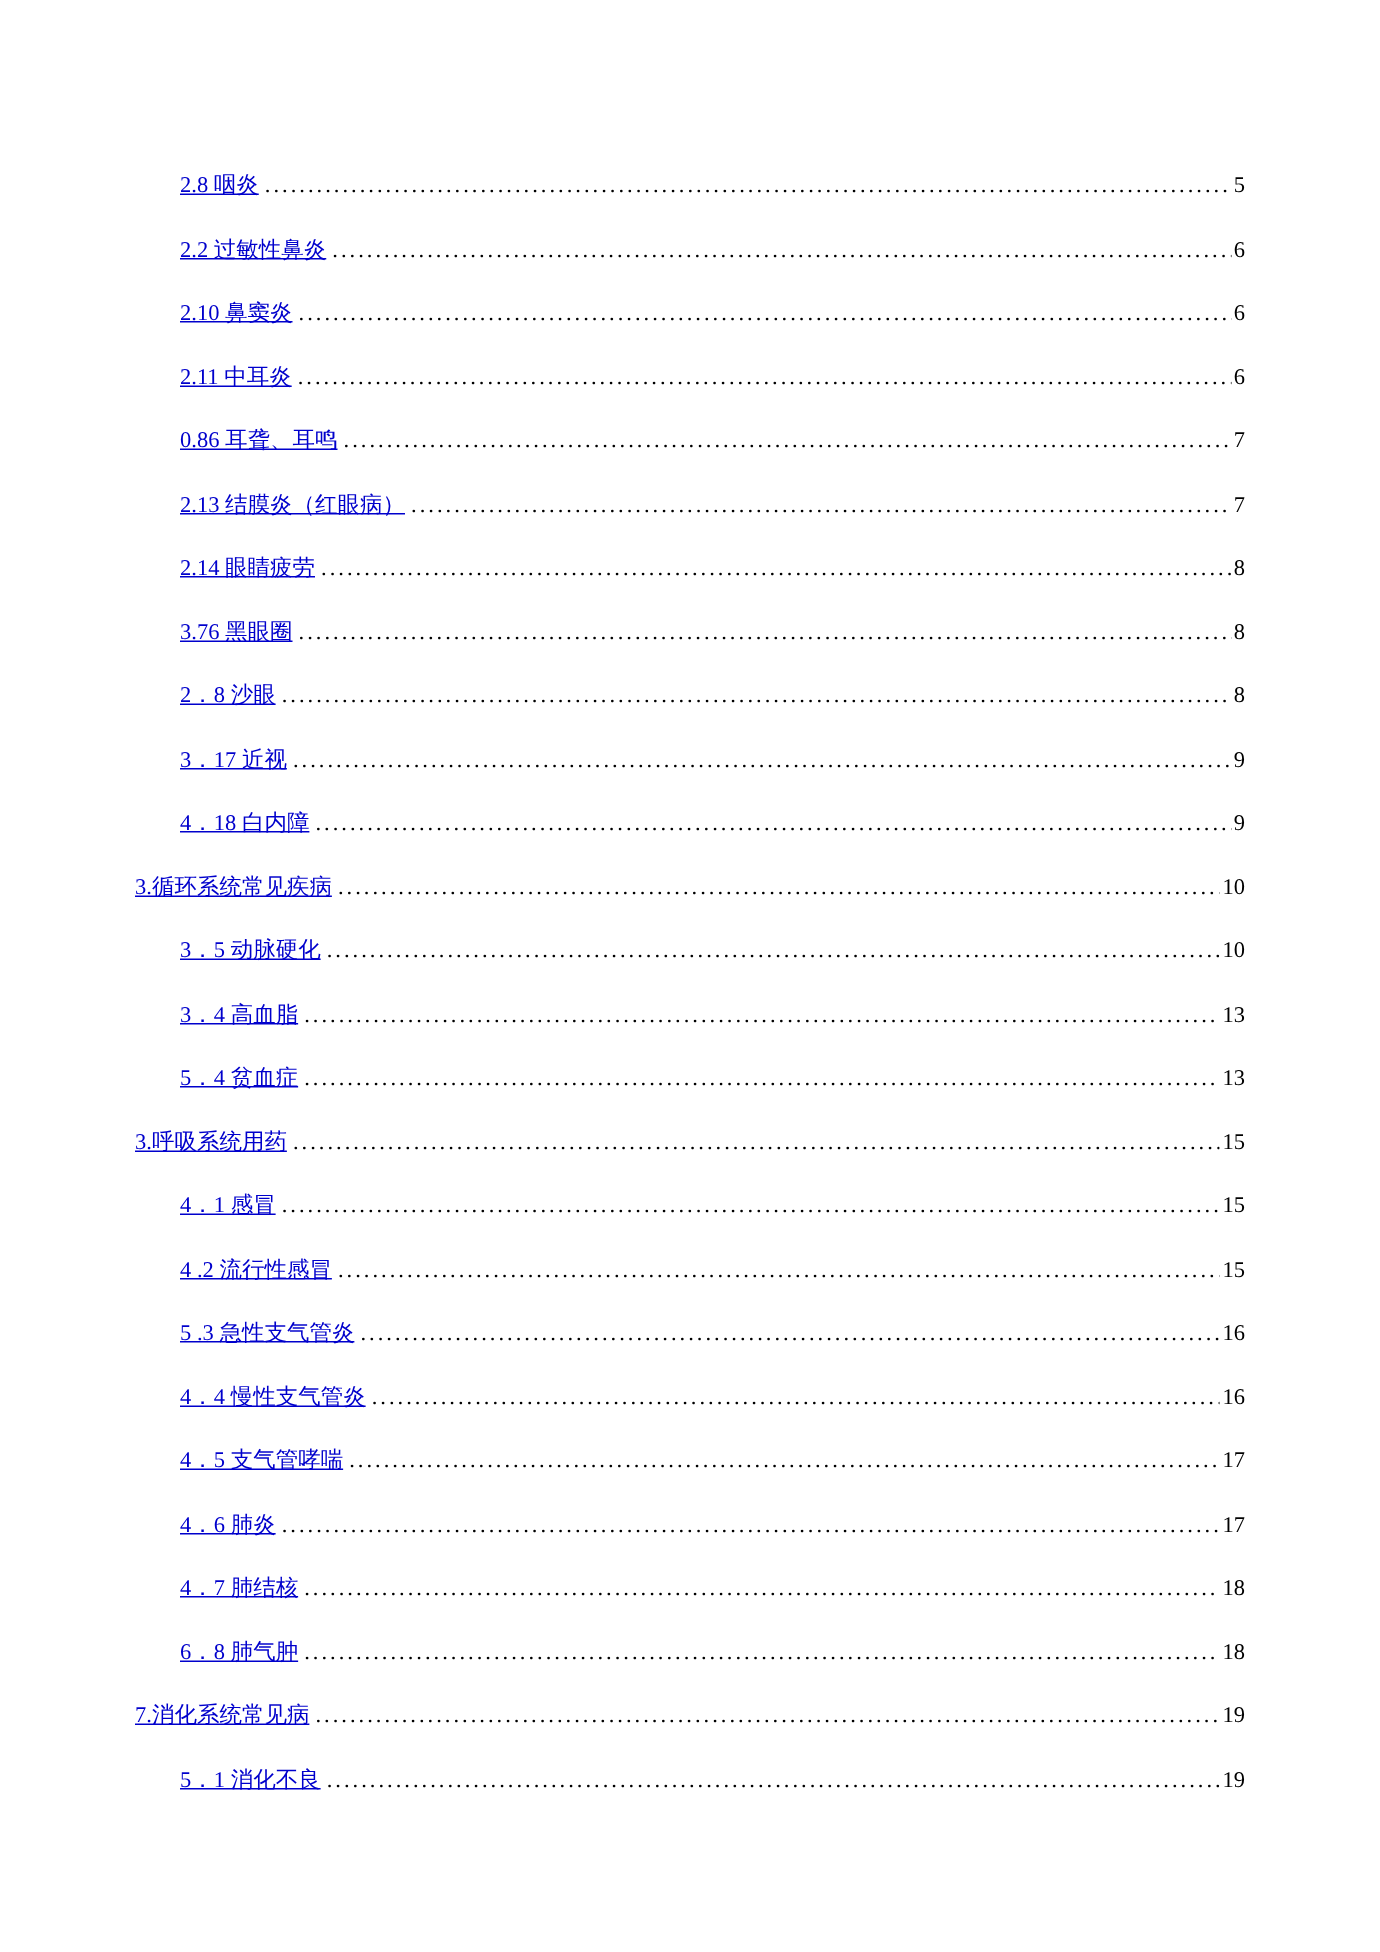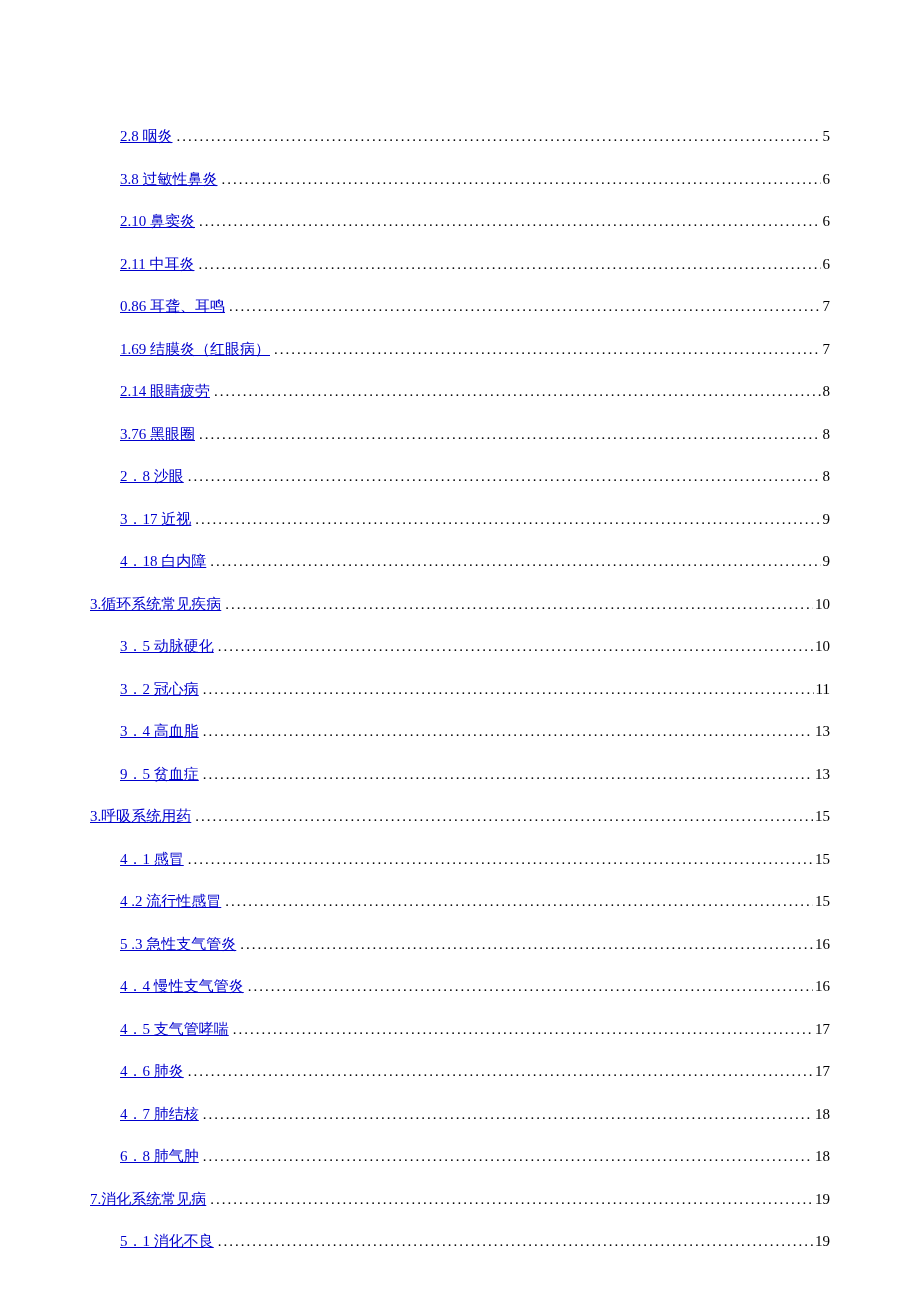--- a/index.html
+++ b/index.html
@@ -16,21 +16,20 @@
     font-family: "SimSun", "Songti SC", serif;
     font-size: 15px;
     color: #000;
   }
   .toc-row {
     display: flex;
     align-items: baseline;
     white-space: nowrap;
     line-height: 1.9;
     margin-bottom: 14px;
-    margin-top: 12px;
   }
   .toc-row.level-0 { padding-left: 0; }
   .toc-row.level-1 { padding-left: 30px; }
   .toc-link {
     color: #0000cc;
     text-decoration: underline;
     flex: 0 0 auto;
   }
   .toc-dots {
     flex: 1 1 auto;
@@ -57,41 +56,41 @@
 <body>
 
 <div class="page">
   <div id="toc-container">
       <div class="toc-row level-1">
         <a class="toc-link" href="#">2.8 咽炎</a>
         <span class="toc-dots"></span>
         <span class="toc-page">5</span>
       </div>
       <div class="toc-row level-1">
-        <a class="toc-link" href="#">3.8 过敏性鼻炎</a>
+        <a class="toc-link" href="#">2.2 过敏性鼻炎</a>
         <span class="toc-dots"></span>
         <span class="toc-page">6</span>
       </div>
       <div class="toc-row level-1">
         <a class="toc-link" href="#">2.10 鼻窦炎</a>
         <span class="toc-dots"></span>
         <span class="toc-page">6</span>
       </div>
       <div class="toc-row level-1">
         <a class="toc-link" href="#">2.11 中耳炎</a>
         <span class="toc-dots"></span>
         <span class="toc-page">6</span>
       </div>
       <div class="toc-row level-1">
         <a class="toc-link" href="#">0.86 耳聋、耳鸣</a>
         <span class="toc-dots"></span>
         <span class="toc-page">7</span>
       </div>
       <div class="toc-row level-1">
-        <a class="toc-link" href="#">1.69 结膜炎（红眼病）</a>
+        <a class="toc-link" href="#">2.13 结膜炎（红眼病）</a>
         <span class="toc-dots"></span>
         <span class="toc-page">7</span>
       </div>
       <div class="toc-row level-1">
         <a class="toc-link" href="#">2.14 眼睛疲劳</a>
         <span class="toc-dots"></span>
         <span class="toc-page">8</span>
       </div>
       <div class="toc-row level-1">
         <a class="toc-link" href="#">3.76 黑眼圈</a>
@@ -117,31 +116,26 @@
         <a class="toc-link" href="#">3.循环系统常见疾病</a>
         <span class="toc-dots"></span>
         <span class="toc-page">10</span>
       </div>
       <div class="toc-row level-1">
         <a class="toc-link" href="#">3．5 动脉硬化</a>
         <span class="toc-dots"></span>
         <span class="toc-page">10</span>
       </div>
       <div class="toc-row level-1">
-        <a class="toc-link" href="#">3．2 冠心病</a>
-        <span class="toc-dots"></span>
-        <span class="toc-page">11</span>
-      </div>
-      <div class="toc-row level-1">
         <a class="toc-link" href="#">3．4 高血脂</a>
         <span class="toc-dots"></span>
         <span class="toc-page">13</span>
       </div>
       <div class="toc-row level-1">
-        <a class="toc-link" href="#">9．5 贫血症</a>
+        <a class="toc-link" href="#">5．4 贫血症</a>
         <span class="toc-dots"></span>
         <span class="toc-page">13</span>
       </div>
       <div class="toc-row level-0">
         <a class="toc-link" href="#">3.呼吸系统用药</a>
         <span class="toc-dots"></span>
         <span class="toc-page">15</span>
       </div>
       <div class="toc-row level-1">
         <a class="toc-link" href="#">4．1 感冒</a>

